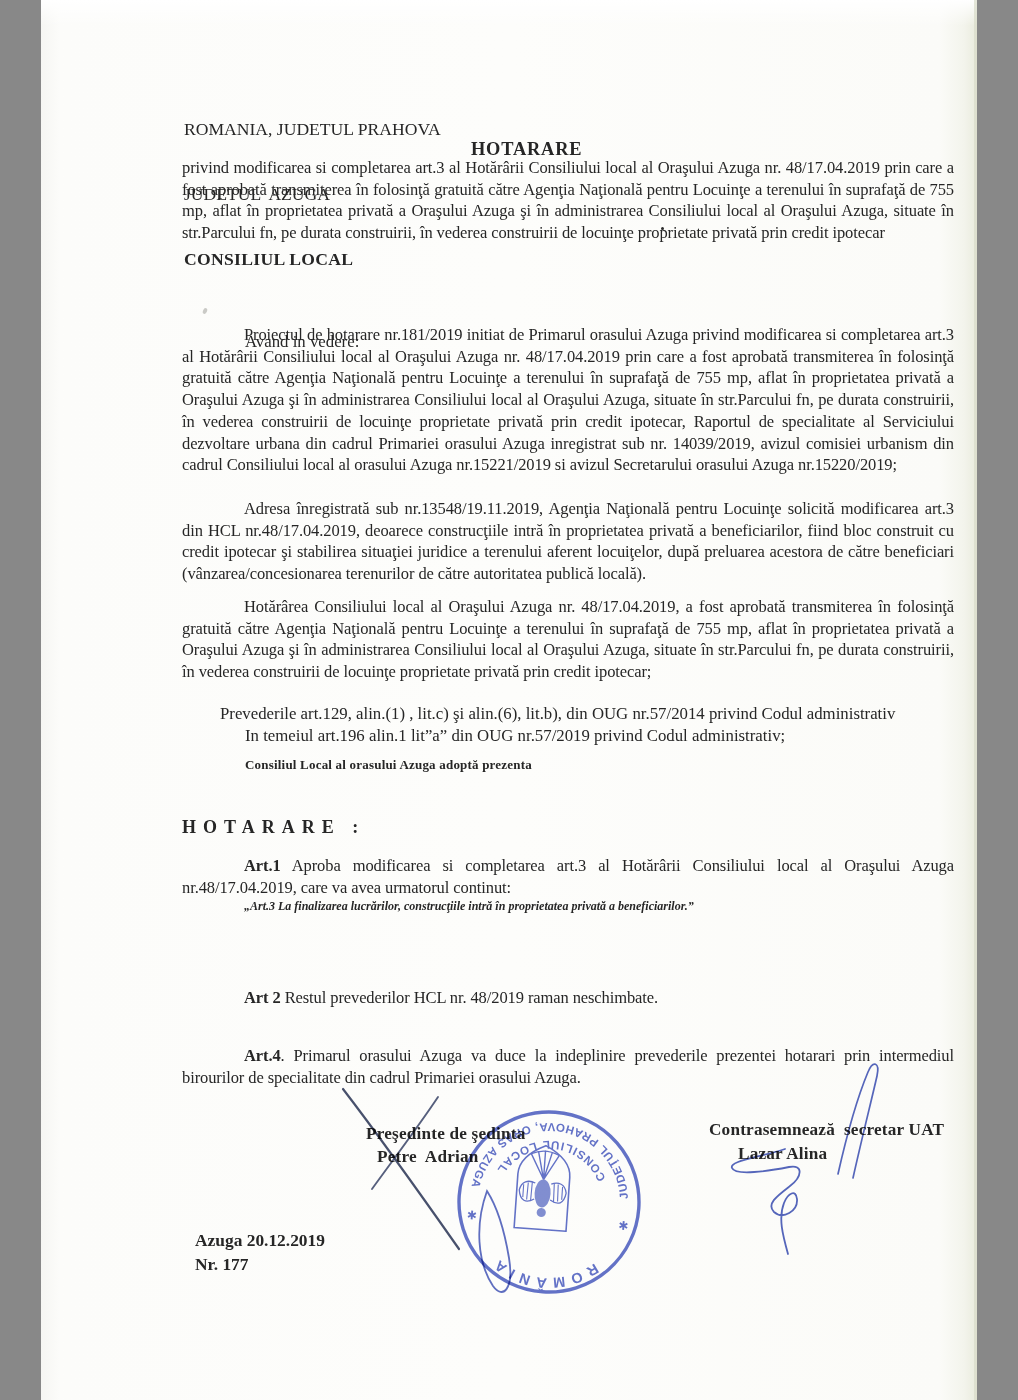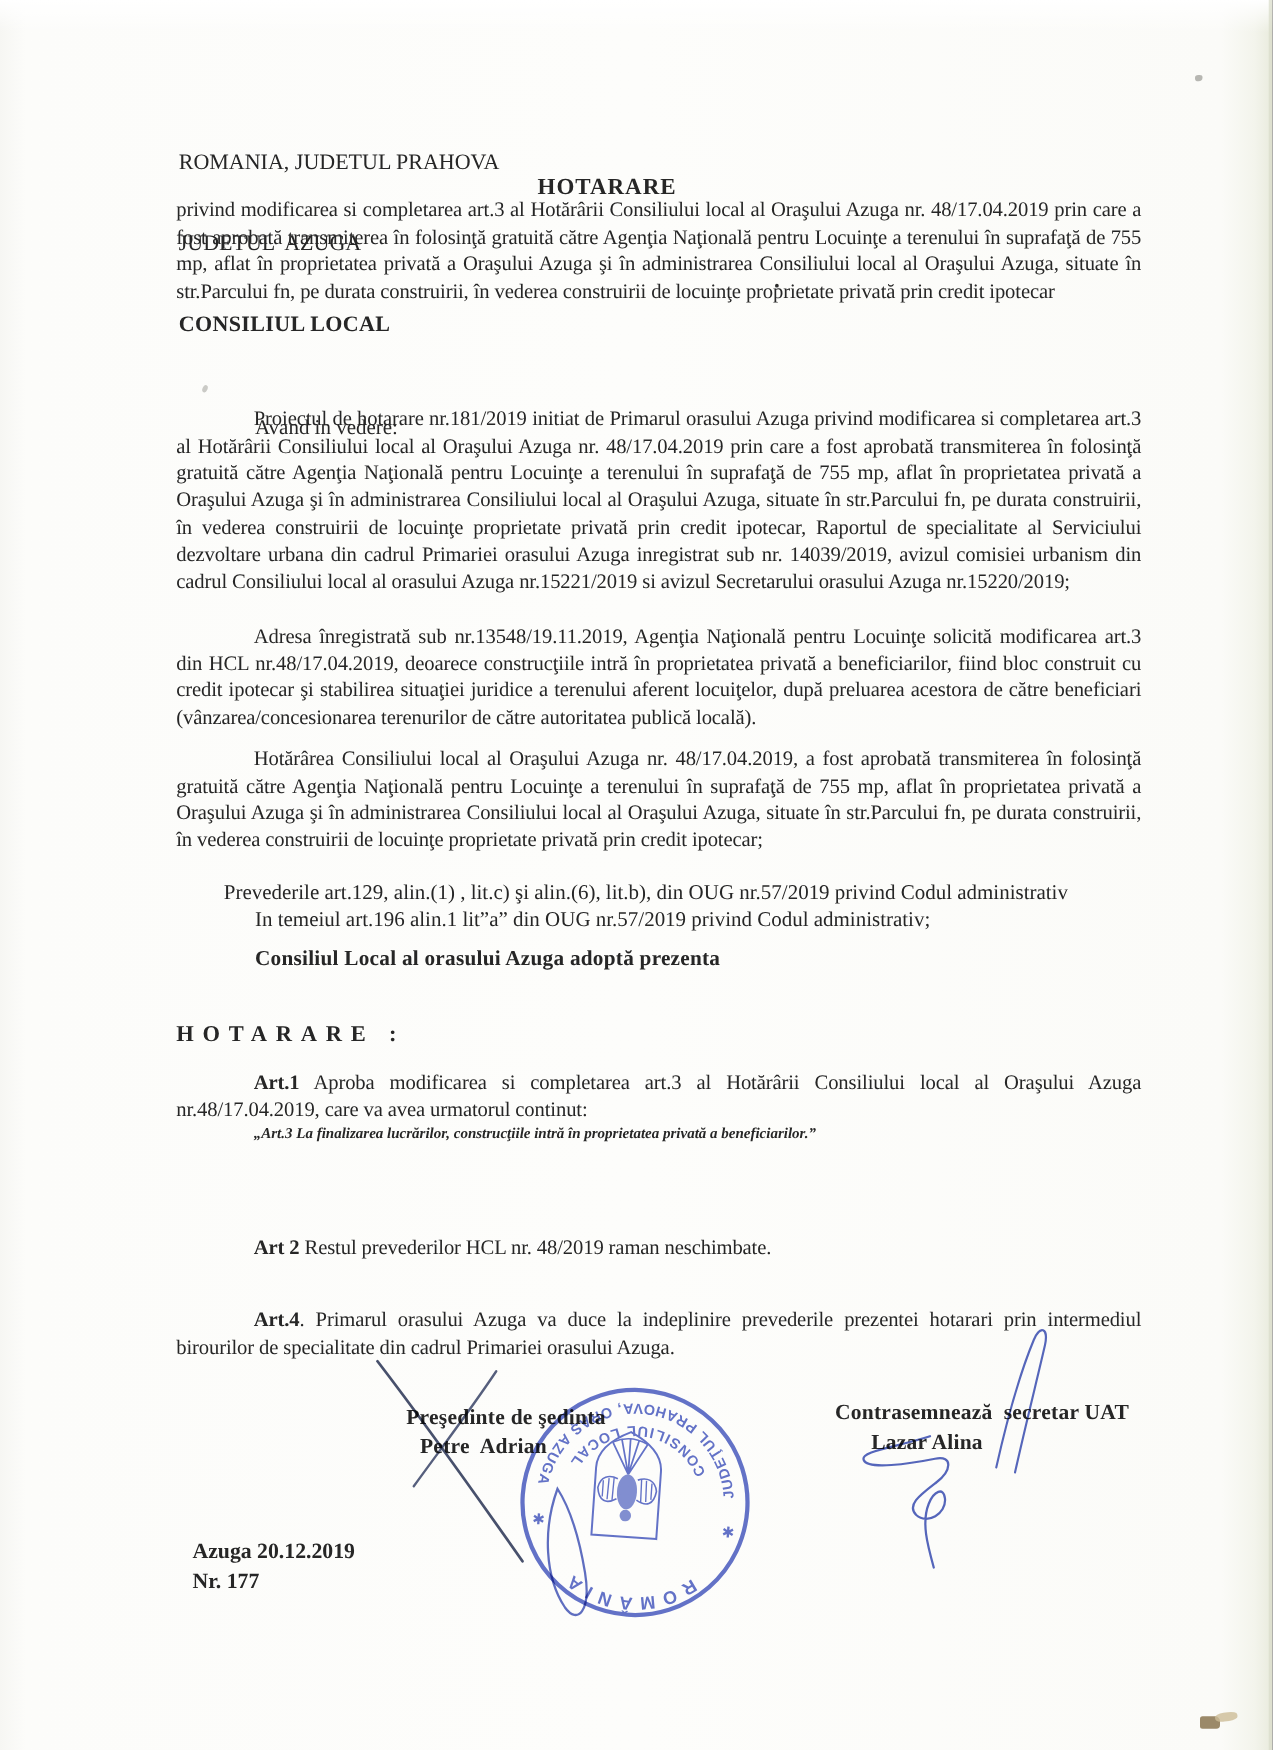--- a/index.html
+++ b/index.html
@@ -1,35 +1,35 @@
 <!DOCTYPE html>
 <html><head>
 <meta charset="utf-8">
 <style>
   html,body{margin:0;padding:0;background:#888;}
   .page{
-    position:relative;width:1018px;height:1400px;margin:0 auto;
+    position:relative;width:936px;height:1400px;margin:0 auto;
     background:linear-gradient(90deg,#f6f6f3 0,#fcfcfa 2%,#fdfdfb 50%,#fbfbf8 96%,#f3f4ec 98.6%,#e9ebdd 100%);
     font-family:"Liberation Serif", serif;color:#262626;overflow:hidden;
   }
   .page:before{content:"";position:absolute;left:0;top:0;right:0;height:26px;
     background:linear-gradient(180deg,#ffffff 0,rgba(255,255,255,0) 100%);pointer-events:none;}
   .blk{position:absolute;}
   .hdr{left:143px;top:76px;font-size:17.6px;line-height:21.6px;white-space:pre-wrap;}
   .hdr .b3{font-weight:bold;letter-spacing:.3px;}
   .doctitle{left:430px;top:139px;font-weight:bold;font-size:18.4px;letter-spacing:.8px;font-family:Liberation Serif, serif;}
   .body-par{left:141px;width:772px;font-size:16.5px;line-height:21.7px;text-align:justify;letter-spacing:-0.1px;}
   .subtitle{top:157px;}
   .intro{left:204px;top:303px;font-size:16.8px;margin-top:29px;}
   .p1{top:324px;text-indent:62px;}
   .p2{top:498px;text-indent:62px;}
   .p3{top:596px;text-indent:62px;}
   .p4{left:179px;top:704px;font-size:16.8px;}
   .p5{left:204px;top:726px;font-size:16.8px;}
-  .adopt{left:204px;top:757px;font-weight:bold;font-size:17px;letter-spacing:.2px;}
+  .adopt{left:204px;top:757px;font-weight:bold;font-size:13px;letter-spacing:.2px;}
   .dechead{left:141px;width:772px;top:817px;text-align:left;font-weight:bold;font-size:18px;letter-spacing:7px;}
   .art1{top:855px;text-indent:62px;}
   .quote{left:141px;width:772px;top:899px;text-indent:62px;font-weight:bold;font-style:italic;font-size:12px;}
   .art2{top:940px;text-indent:62px;text-align:left;margin-top:47px;}
   .art3{top:982px;text-indent:62px;}
   .art4{top:1045px;text-indent:62px;}
   .artlabel{font-weight:bold;}
   .sig{font-weight:bold;font-size:17.2px;white-space:pre-wrap;letter-spacing:.2px;}
   .sigLR{left:325px;top:1124px;}
   .sigLN{left:336px;top:1147px;}
@@ -58,21 +58,21 @@
     <div class="b3">CONSILIUL LOCAL</div>
   </div>
 
   <div class="blk doctitle">HOTARARE</div>
   <div class="blk body-par subtitle">privind modificarea si completarea art.3  al Hotărârii Consiliului local al Oraşului Azuga nr. 48/17.04.2019 prin care a fost aprobată transmiterea în folosinţă gratuită către Agenţia Naţională pentru Locuinţe a terenului în suprafaţă de 755 mp, aflat în proprietatea privată a Oraşului Azuga şi în administrarea Consiliului local al Oraşului Azuga, situate în str.Parcului fn, pe durata construirii, în vederea construirii de locuinţe proprietate privată prin credit ipotecar</div>
 
   <div class="blk intro">Avand in vedere:</div>
   <div class="blk body-par p1">Proiectul de hotarare nr.181/2019 initiat de Primarul orasului Azuga privind modificarea si completarea art.3  al Hotărârii Consiliului local al Oraşului Azuga nr. 48/17.04.2019 prin care a fost aprobată transmiterea în folosinţă gratuită către Agenţia Naţională pentru Locuinţe a terenului în suprafaţă de 755 mp, aflat în proprietatea privată a Oraşului Azuga şi în administrarea Consiliului local al Oraşului Azuga, situate în str.Parcului fn, pe durata construirii, în vederea construirii de locuinţe proprietate privată prin credit ipotecar, Raportul de specialitate al Serviciului dezvoltare urbana din cadrul Primariei orasului Azuga inregistrat sub nr. 14039/2019,  avizul comisiei urbanism din cadrul Consiliului local al orasului Azuga nr.15221/2019 si avizul Secretarului orasului Azuga nr.15220/2019;</div>
   <div class="blk body-par p2">Adresa înregistrată sub nr.13548/19.11.2019, Agenţia Naţională pentru Locuinţe solicită modificarea art.3  din HCL nr.48/17.04.2019, deoarece construcţiile intră în proprietatea privată a beneficiarilor, fiind bloc construit cu credit ipotecar şi stabilirea situaţiei juridice a terenului aferent locuiţelor, după preluarea acestora de către beneficiari (vânzarea/concesionarea terenurilor de către autoritatea publică locală).</div>
   <div class="blk body-par p3">Hotărârea Consiliului local al Oraşului Azuga nr. 48/17.04.2019, a fost aprobată transmiterea în folosinţă gratuită către Agenţia Naţională pentru Locuinţe a terenului în suprafaţă de 755 mp, aflat în proprietatea privată a Oraşului Azuga şi în administrarea Consiliului local al Oraşului Azuga, situate în str.Parcului fn, pe durata construirii, în vederea construirii de locuinţe proprietate privată prin credit ipotecar;</div>
-  <div class="blk p4" style="font-size:16.8px;">Prevederile art.129, alin.(1) , lit.c) şi alin.(6), lit.b), din OUG nr.57/2019 privind Codul administrativ</div>
+  <div class="blk p4" style="font-size:16.8px;">Prevederile art.129, alin.(1) , lit.c) şi alin.(6), lit.b), din OUG nr.57/2014 privind Codul administrativ</div>
   <div class="blk p5">In temeiul art.196 alin.1 lit”a” din OUG nr.57/2019 privind Codul administrativ;</div>
 
   <div class="blk adopt">Consiliul Local al orasului Azuga adoptă prezenta</div>
   <div class="blk dechead">HOTARARE :</div>
 
   <div class="blk body-par art1"><b class="artlabel">Art.1</b><span> Aproba modificarea si completarea art.3 al Hotărârii Consiliului local al Oraşului Azuga nr.48/17.04.2019, care va avea urmatorul continut:</span></div>
   <div class="blk quote">„Art.3 La finalizarea lucrărilor, construcţiile intră în proprietatea privată a beneficiarilor.”</div>
   <div class="blk body-par art2"><b class="artlabel">Art 2</b><span> Restul prevederilor HCL nr. 48/2019 raman neschimbate.</span></div>
   <div class="blk body-par art4"><b class="artlabel">Art.4</b><span>. Primarul orasului Azuga va duce la indeplinire prevederile prezentei hotarari prin intermediul birourilor de specialitate din cadrul Primariei orasului Azuga.</span></div>
 

